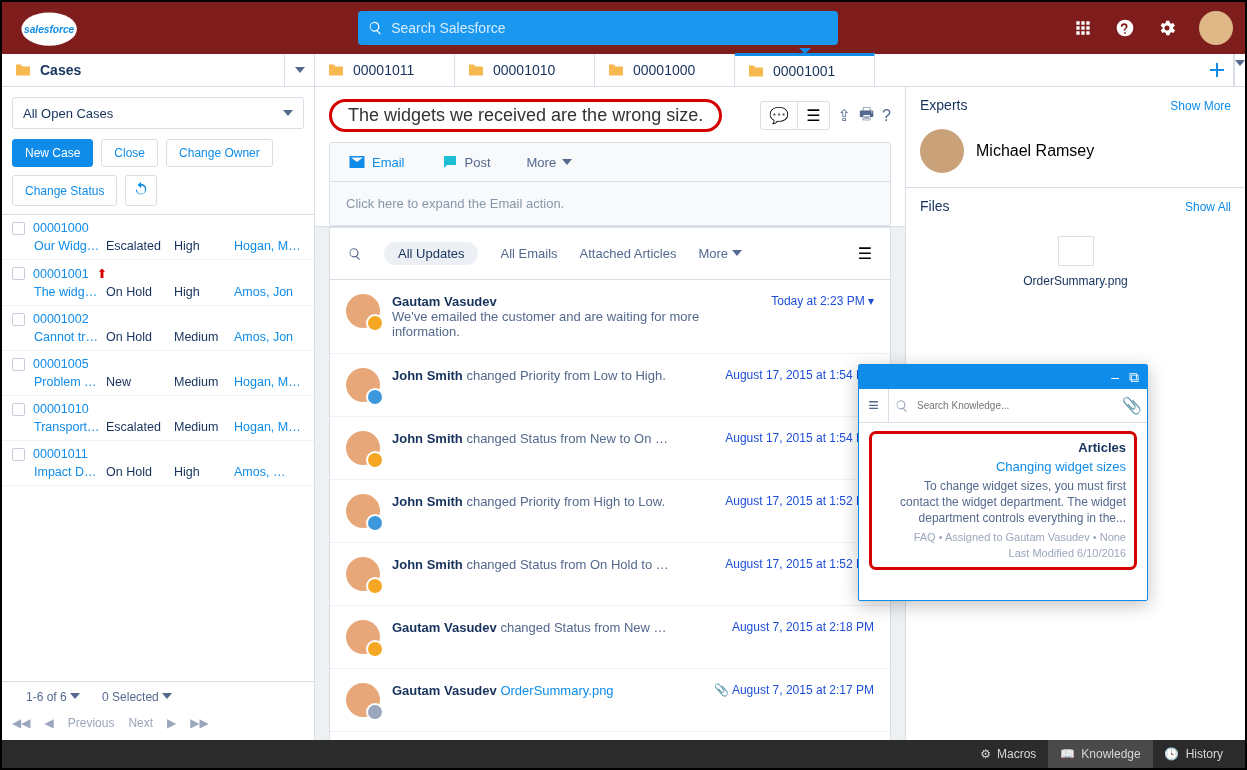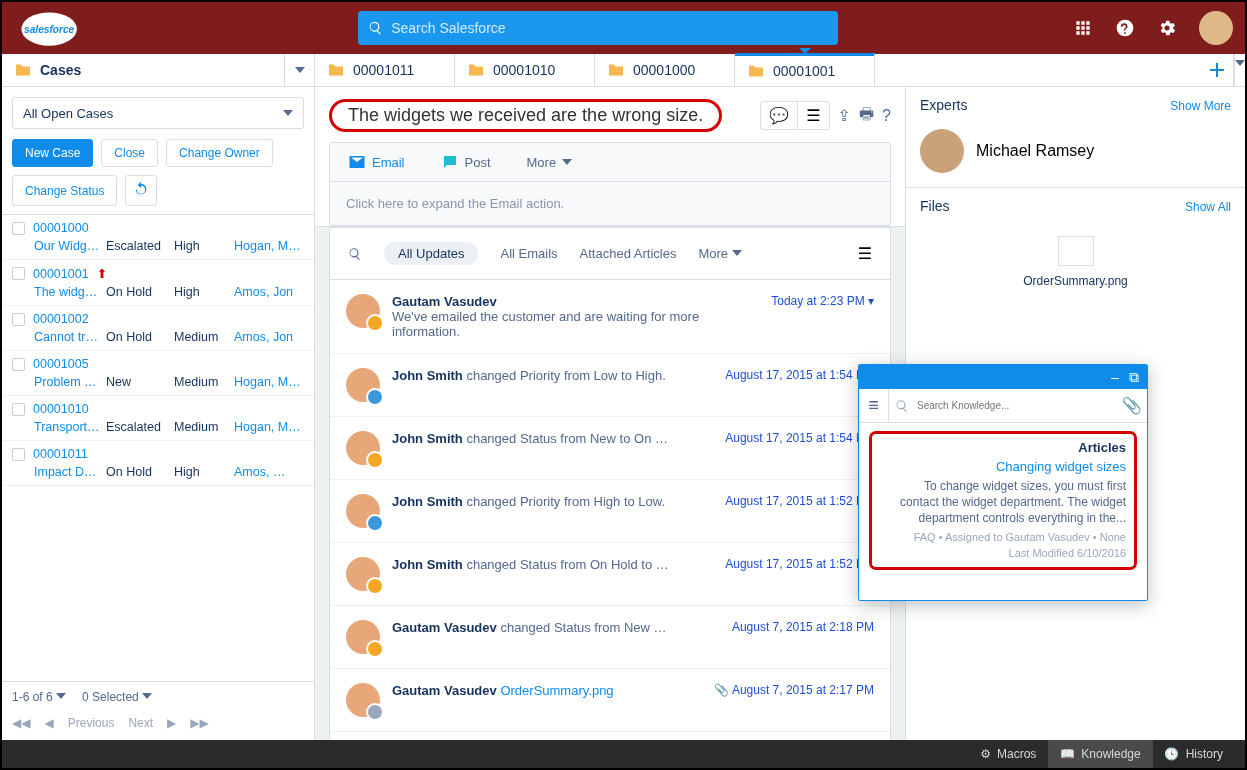--- a/index.html
+++ b/index.html
@@ -40,21 +40,21 @@
 .left .list { flex:1; overflow:auto; border-top:1px solid #d8dde6; }
 .case-item { border-bottom:1px solid #eef1f6; padding:6px 10px 6px 10px; font-size:12.5px; }
 .case-item .row1 { display:flex; align-items:center; gap:8px; }
 .case-item .cnum { color:#0f8ce9; cursor:pointer; }
 .case-item .row2 { display:flex; gap:4px; margin-top:4px; padding-left:22px;}
 .case-item .row2 span:nth-child(1){ width:68px; color:#0f8ce9; overflow:hidden; text-overflow:ellipsis; white-space:nowrap; cursor:pointer;}
 .case-item .row2 span:nth-child(2){ width:64px; color:#16325c;}
 .case-item .row2 span:nth-child(3){ width:56px; color:#16325c;}
 .case-item .row2 span:nth-child(4){ color:#0f8ce9; cursor:pointer; overflow:hidden; text-overflow:ellipsis; white-space:nowrap;}
 .chk { width:13px; height:13px; border:1px solid #c4cdd9; border-radius:2px; display:inline-block;}
-.left .pager { border-top:1px solid #d8dde6; padding:8px 10px; font-size:12px; color:#54698d; display:flex; gap:16px; align-items:flex-end;}
+.left .pager { border-top:1px solid #d8dde6; padding:8px 24px; font-size:12px; color:#54698d; display:flex; gap:22px; align-items:flex-end;}
 .left .pager-nav { display:flex; gap:14px; align-items:center; padding:4px 10px 10px; font-size:12px; color:#9aa6bb;}
 
 
 .center { flex:1; background:#eef1f2; display:flex; flex-direction:column; min-width:0;justify-content:center;}
 .chead { background:#fff; margin:0; padding:12px 0 0 0; border-bottom:1px solid #d8dde6; }
 .subject-wrap{display:flex;align-items:center;padding:0 14px 10px;}
 .subject { font-size:18px; color:#333; border:3px solid #d40000; border-radius:20px; padding:3px 16px; display:inline-block;}
 .chead-actions{margin-left:auto;display:flex;gap:8px;align-items:center;}
 .pill-group{border:1px solid #d8dde6;border-radius:3px;display:flex;overflow:hidden;}
 .pill-group span{padding:4px 8px;border-right:1px solid #d8dde6;cursor:pointer;}

